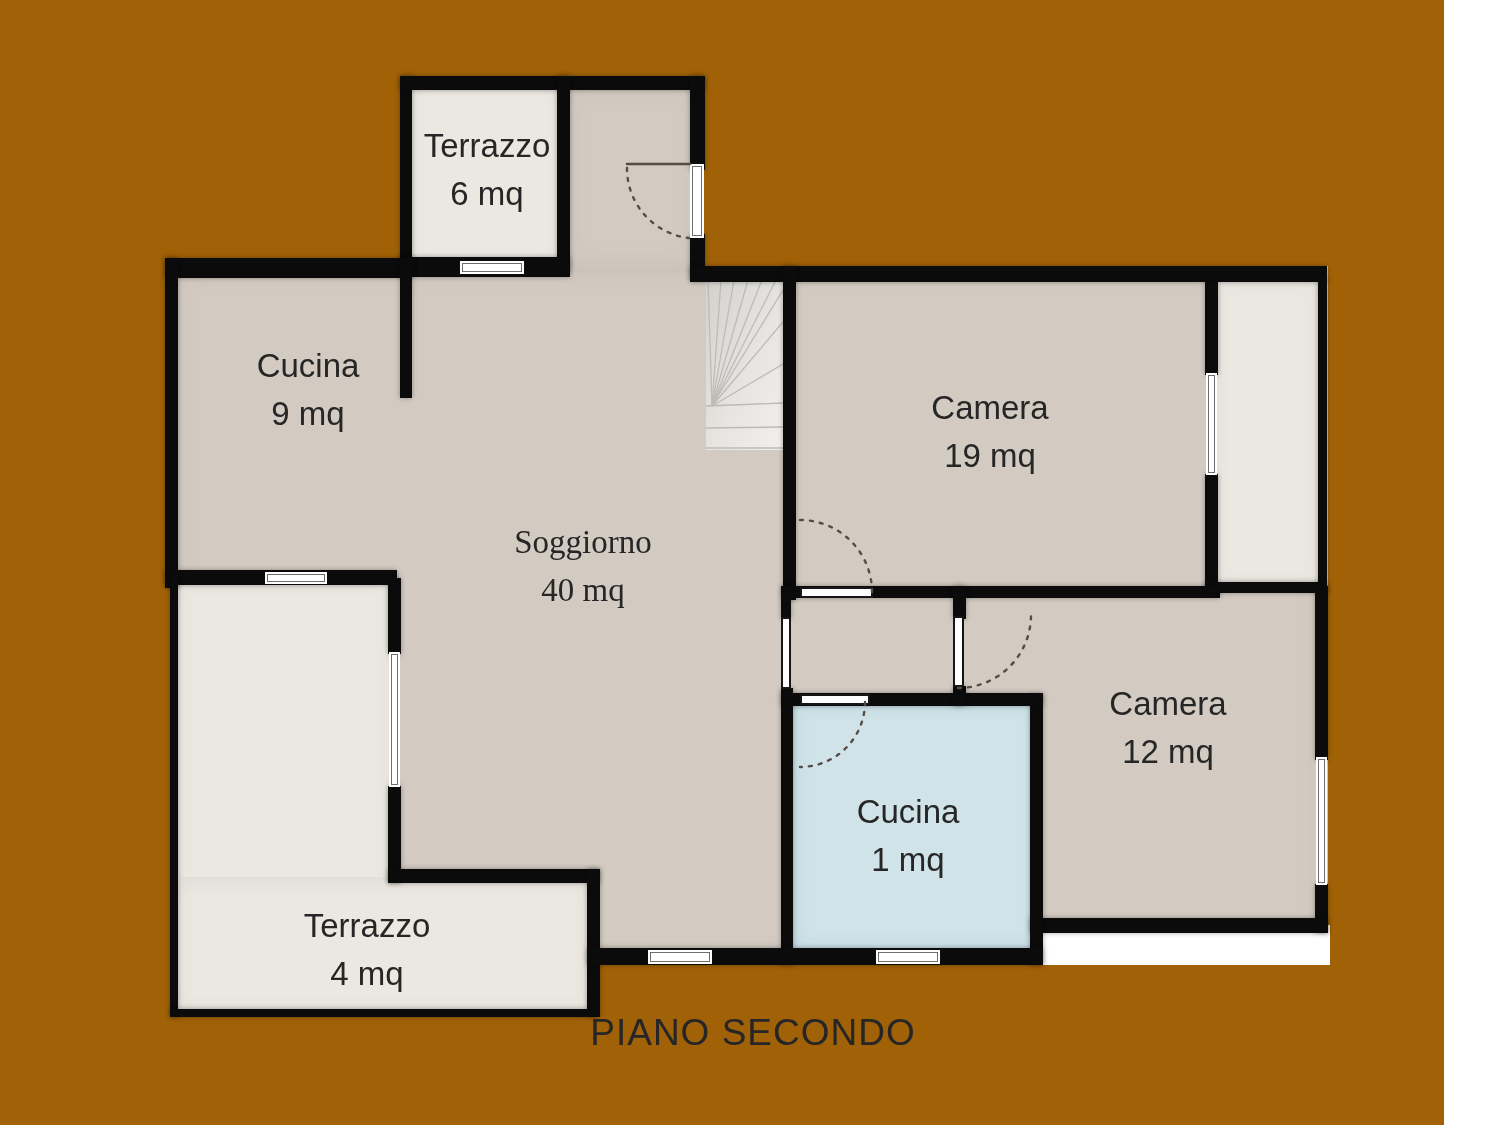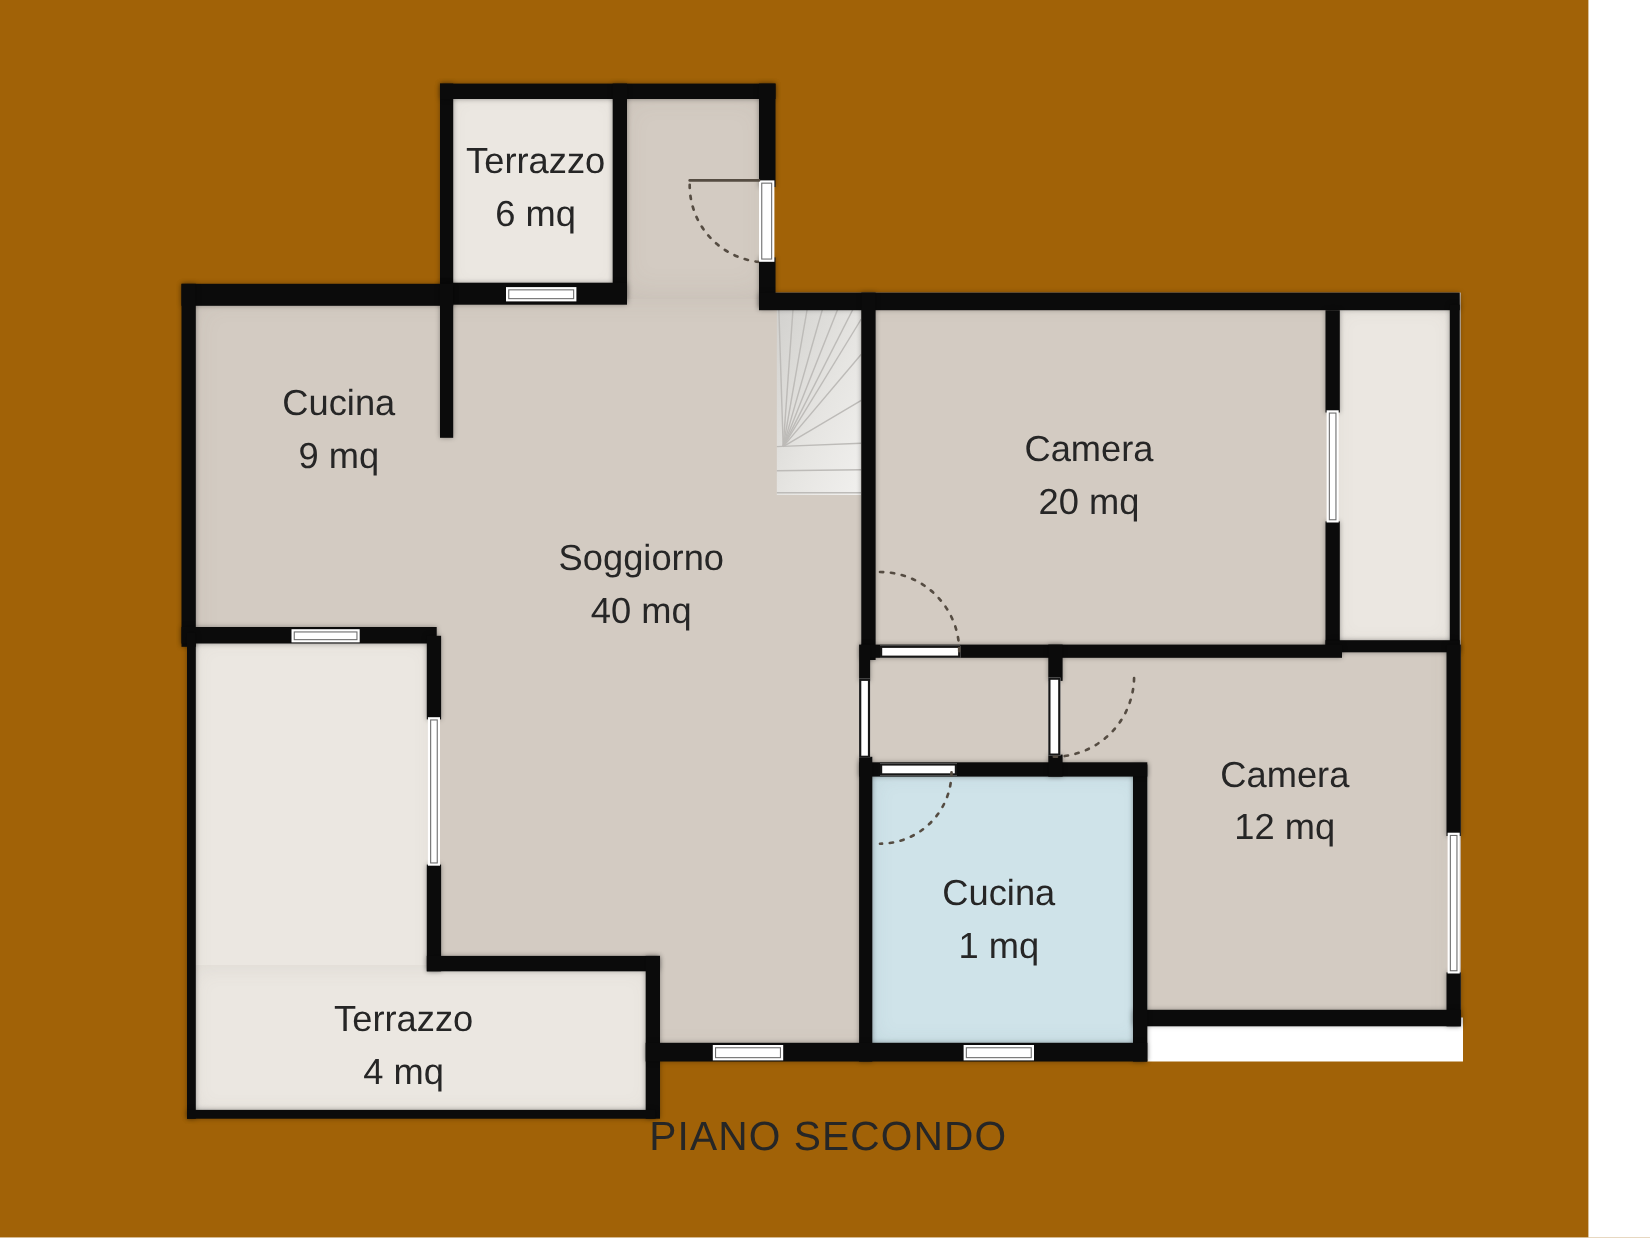--- a/index.html
+++ b/index.html
@@ -22,21 +22,21 @@
     position:absolute;text-align:center;color:var(--c-text);
     font-size:33px;line-height:48px;white-space:nowrap;
   }
   .plan-title{
     position:absolute;left:588px;top:1012px;width:330px;text-align:center;
     color:var(--c-text);font-size:37px;letter-spacing:1px;white-space:nowrap;
   }
   
   .lb-terrazzo3{left:395px;top:122px;width:184px;}
   .lb-cucina{left:206px;top:342px;width:204px;}
-  .lb-soggiorno{left:448px;top:483px;width:270px;}
+  .lb-soggiorno{left:448px;top:518px;width:270px;font-family:Liberation Serif, serif;}
   .lb-camera18{left:860px;top:384px;width:260px;}
   .lb-camera12{left:1038px;top:680px;width:260px;}
   .lb-bagno{left:806px;top:788px;width:204px;}
   .lb-terrazzo14{left:265px;top:902px;width:204px;}
 </style>
 </head>
 <body>
 
 <div class="stage">
 
@@ -141,21 +141,21 @@
   <div class="label lb-cucina">
     <div>Cucina</div>
     <div>9 mq</div>
   </div>
   <div class="label lb-soggiorno">
     <div>Soggiorno</div>
     <div>40 mq</div>
   </div>
   <div class="label lb-camera18">
     <div>Camera</div>
-    <div>20 mq</div>
+    <div>19 mq</div>
   </div>
   <div class="label lb-camera12">
     <div>Camera</div>
     <div>12 mq</div>
   </div>
   <div class="label lb-bagno">
     <div>Cucina</div>
     <div>1 mq</div>
   </div>
   <div class="label lb-terrazzo14">

